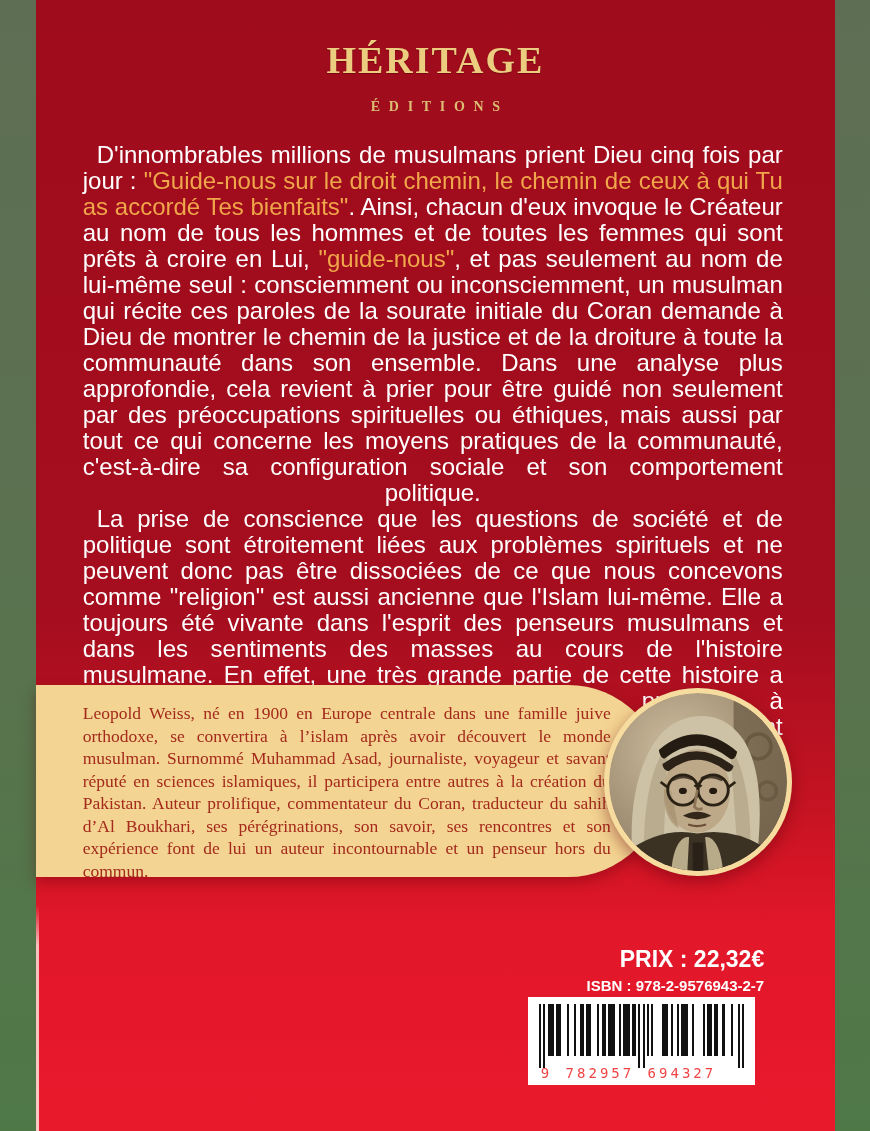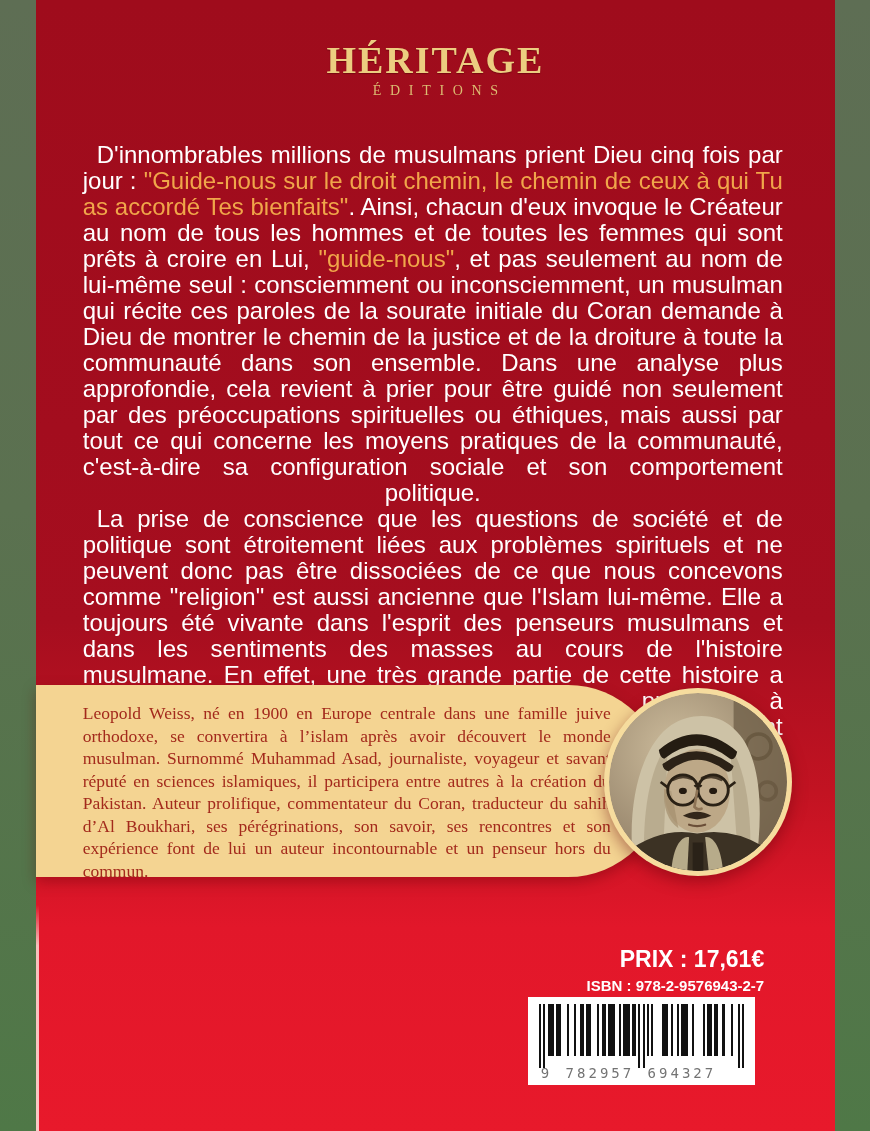--- a/index.html
+++ b/index.html
@@ -13,22 +13,22 @@
   .cover{position:relative;width:850px;height:1131px;
          background:linear-gradient(180deg,#9f0c1c 0%,#a30d1e 38%,#a60e1f 55%,#c21322 70%,#e2172a 82%,#e8192b 100%);}
 
   .edge-highlight{position:absolute;left:0;top:905px;bottom:0;width:3px;
         background:linear-gradient(180deg,rgba(249,211,205,0) 0%,rgba(249,211,205,.9) 18%,rgba(249,211,205,.95) 100%);}
 
   
   .logo{position:absolute;top:38px;left:0;width:100%;text-align:center;color:#e9c77c;}
   .logo-title{font-family:"Liberation Serif", serif;font-weight:bold;font-size:38px;
               letter-spacing:2px;color:#eccd80;text-shadow:0 1px 1px rgba(60,0,0,.4);}
-  .logo-sub{font-family:"Liberation Serif", serif;font-weight:normal;font-size:14px;
-            letter-spacing:.62em;padding-left:.62em;color:#dcbd72;margin-top:1px;}
+  .logo-sub{font-family:"Liberation Serif", serif;font-weight:bold;font-size:14px;
+            letter-spacing:.62em;padding-left:.62em;color:#dcbd72;margin-top:17px;}
 
   
   .synopsis{position:absolute;left:47px;top:142px;width:700px;color:#fff;
             font-size:24px;line-height:26px;}
   .synopsis p{margin:0;text-align:justify;text-align-last:center;text-indent:14px;}
   .synopsis .hl{color:#f0a64a;}
 
   
   .bio-banner{position:absolute;left:0;top:685px;width:628px;height:192px;
               background:#f4d492;border-radius:0 96px 96px 0;
@@ -45,21 +45,21 @@
 
   
   .pricing{position:absolute;right:71px;top:946px;text-align:right;color:#fff;}
   .price{font-size:23px;font-weight:bold;line-height:27px;}
   .isbn{font-size:15px;font-weight:bold;line-height:25px;}
 
   
   .barcode{position:absolute;left:492px;top:997px;width:227px;height:88px;background:#fff;}
   .barcode svg{position:absolute;left:11px;top:7px;width:205px;height:64px;}
   .barcode-digits{position:absolute;left:13px;bottom:4px;width:205px;
-      font-family:"DejaVu Sans Mono", monospace;font-size:14px;color:#737373;
+      font-family:"DejaVu Sans Mono", monospace;font-size:14px;color:#ef4444;
       letter-spacing:3px;word-spacing:2px;white-space:nowrap;}
 </style>
 </head>
 <body>
 
 <div class="stage">
   <div class="side-strip left"></div>
 
   <div class="cover">
     <div class="edge-highlight"></div>
@@ -116,21 +116,21 @@
           <path d="M92,160 Q99,166 107,160" stroke="#8d7355" stroke-width="3" fill="none" opacity="0.6"></path>
           <path d="M18,200 L18,180 Q58,150 99,158 Q142,150 182,178 L182,200 Z" fill="#3c3224"></path>
           <path d="M70,200 C72,172 82,160 90,162 L88,200 Z" fill="#c4b896" opacity="0.9"></path>
           <path d="M128,200 C126,172 116,160 108,162 L112,200 Z" fill="#c4b896" opacity="0.9"></path>
           <rect x="94" y="168" width="12" height="32" fill="#2a2218"></rect>
         </g>
       </svg>
     </div>
 
     <div class="pricing">
-      <div class="price">PRIX : 17,61€</div>
+      <div class="price">PRIX : 22,32€</div>
       <div class="isbn">ISBN : 978-2-9576943-2-7</div>
     </div>
 
     <div class="barcode">
       <svg id="barcode-bars" viewBox="0 0 95 44" preserveAspectRatio="none" shape-rendering="crispEdges">
           <rect x="0" y="0" width="1" height="44" fill="#111"></rect>
           <rect x="2" y="0" width="1" height="44" fill="#111"></rect>
           <rect x="4" y="0" width="1" height="36" fill="#111"></rect>
           <rect x="5" y="0" width="1" height="36" fill="#111"></rect>
           <rect x="6" y="0" width="1" height="36" fill="#111"></rect>

